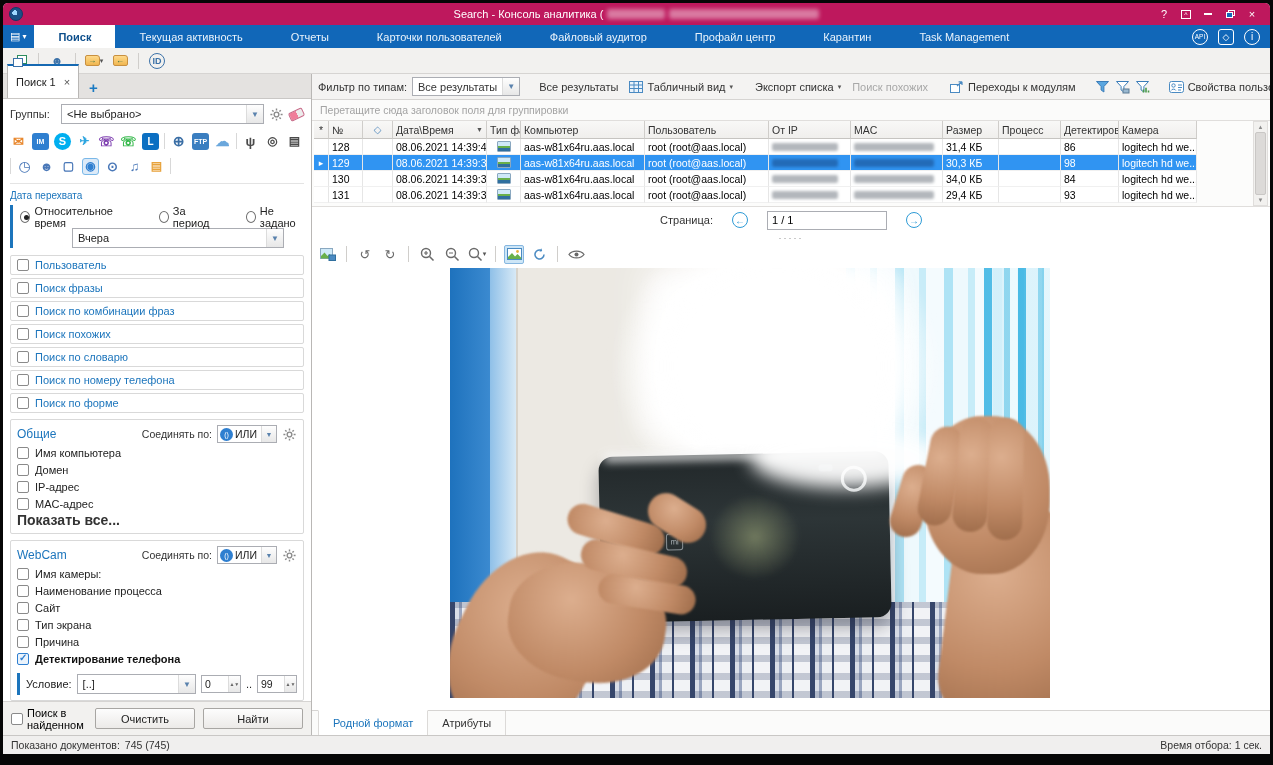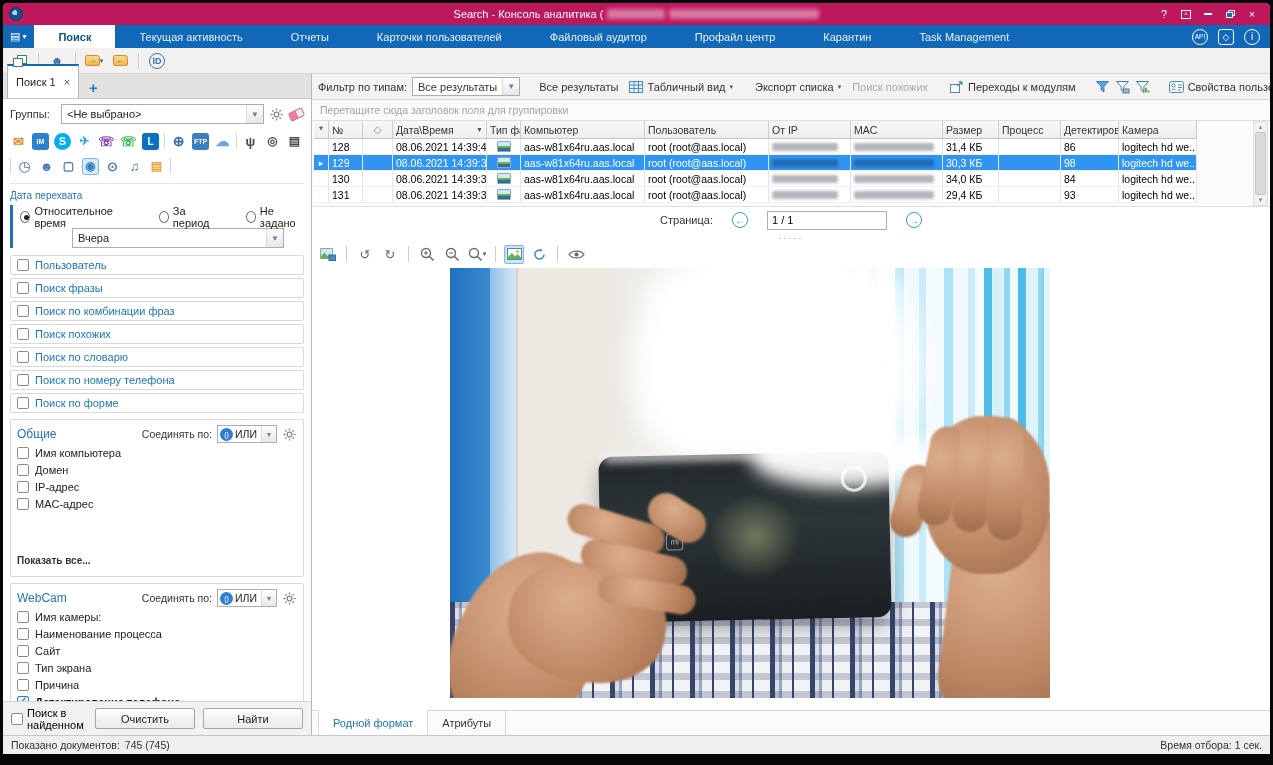--- a/index.html
+++ b/index.html
@@ -92,21 +92,21 @@
 
   .gbox { border:1px solid #d9d9d9; border-radius:2px; background:#fff; padding:4px 6px 5px 6px; margin:6px 0; }
   .gbox .ghead { display:flex; align-items:center; gap:5px; height:20px; }
   .gbox .gtitle { color:#1c75bc; font-size:12px; flex:0 0 auto; }
   .gbox .joinlbl { margin-left:auto; color:#333; font-size:10.5px; }
   .joinbox { height:18px; border:1px solid #abadb3; display:flex; align-items:center; }
   .joinbox .jico { width:13px; height:13px; border-radius:50%; background:#2f7fd0; color:#fff; font-size:7px; display:flex; align-items:center; justify-content:center; margin:0 2px; }
   .joinbox .jval { font-size:10.5px; padding-right:4px; }
   .joinbox .dd { width:15px; height:100%; border-left:1px solid #dcdcdc; background:linear-gradient(#fefefe,#e7e7e7); color:#5a82ad; font-size:7px; display:flex; align-items:center; justify-content:center; }
   .gitem { display:flex; align-items:center; gap:6px; height:17px; }
-  .showall { height:16px; color:#333; font-weight:bold; font-size:10px;margin-top:43px; }
+  .showall { height:16px; color:#333; font-weight:bold; font-size:14px; }
   .phonedet { font-weight:bold; color:#111; }
   .condrow { border-left:3px solid #1c75bc; padding-left:6px; margin-top:6px; display:flex; align-items:center; gap:5px; height:22px; }
   .spin { height:18px; border:1px solid #abadb3; display:flex; align-items:center; }
   .spin .sval { width:26px; padding:0 3px; font-size:10.5px; }
   .spin .arrows { width:12px; height:100%; border-left:1px solid #dcdcdc; display:flex; flex-direction:column; align-items:center; justify-content:center; font-size:5px; color:#666; background:linear-gradient(#fefefe,#e7e7e7); }
   .condop { width:36px; }
 
   .sfooter { flex:0 0 auto; height:34px; background:#f2f1ef; border-top:1px solid #d6d4d2; display:flex; align-items:center; gap:8px; padding:0 8px; font-size:11px; }
   .btn { height:21px; min-width:100px; border:1px solid #a8a6a3; border-radius:2px; background:linear-gradient(#fdfdfd,#eceae8); display:flex; align-items:center; justify-content:center; font-size:11px; color:#222; }
 

